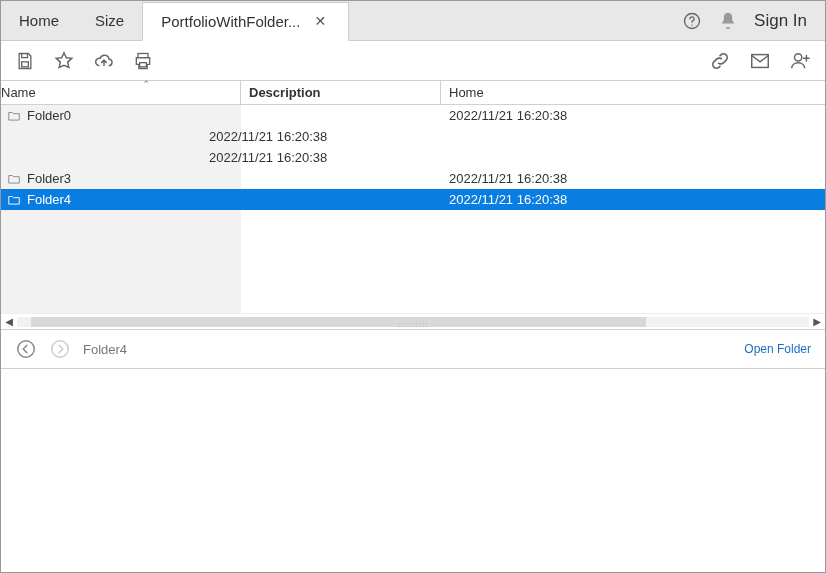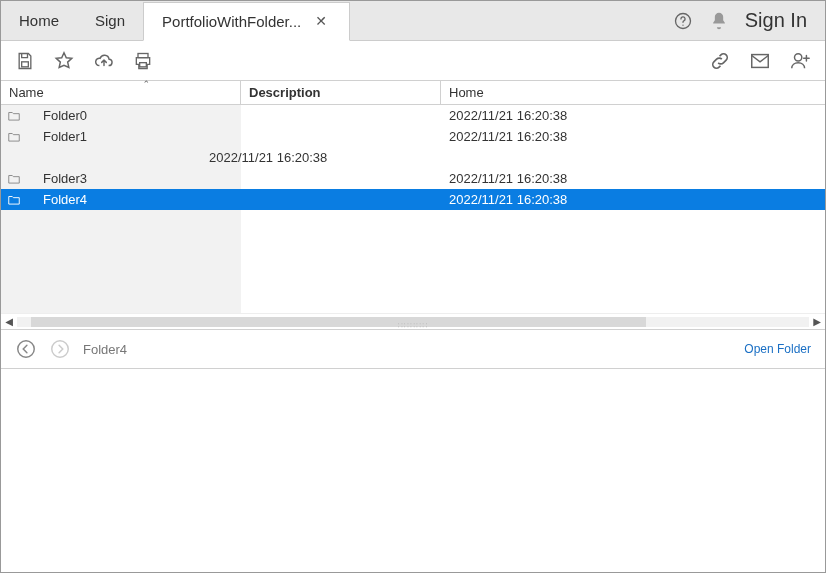--- a/index.html
+++ b/index.html
@@ -13,34 +13,34 @@
 .tab.doc .close { font-size: 14px; color: #555; padding: 0 4px; }
 .tabbar-right { margin-left: auto; display: flex; align-items: center; gap: 16px; padding-right: 18px; }
 .icon-btn { color: #555; cursor: pointer; display: inline-flex; }
 
 
 .toolbar { display: flex; align-items: center; height: 40px; padding: 0 14px; gap: 18px; border-bottom: 1px solid #d0d0d0; background: #fff; }
 .toolbar .spacer { flex: 1; }
 
 
 .cols { display: flex; height: 24px; align-items: center; border-bottom: 1px solid #d0d0d0; font-size: 13px; background: #fff; }
-.col-name { width: 240px; padding-left: 8px; border-right: 1px solid #d0d0d0; display: flex; align-items: center; height: 100%; position: relative; }
+.col-name { width: 240px; border-right: 1px solid #d0d0d0; display: flex; align-items: center; height: 100%; position: relative; }
 .col-name .sort { position: absolute; right: 90px; top: -2px; font-size: 9px; color: #666; }
 .col-desc { width: 200px; padding-left: 8px; border-right: 1px solid #d0d0d0; display: flex; align-items: center; height: 100%; font-weight: bold; }
 .col-mod { width: 225px; padding-left: 8px; border-right: 1px solid #d0d0d0; display: flex; align-items: center; height: 100%; }
 .col-size { flex: 1; padding-left: 8px; display: flex; align-items: center; height: 100%; }
 
 
 .body { display: flex; flex: 0 0 208px; position: relative; background: #fff; }
 .left-pane { width: 240px; background: #f2f2f2; }
 .right-pane { flex: 1; }
 .rows { position: absolute; left: 0; right: 0; top: 0; }
 .row { display: flex; align-items: center; height: 21px; font-size: 13px; }
 .row.selected { background: #0a7de2; color: #fff; }
-.cell-name { width: 240px; padding-left: 6px; display: flex; align-items: center; gap: 22px; }
+.cell-name { width: 240px; padding-left: 6px; display: flex; align-items: center; gap: 6px; }
 .cell-desc { width: 200px; padding-left: 8px; }
 .cell-mod { width: 225px; padding-left: 8px; }
 .cell-size { flex: 1; padding-left: 8px; }
 
 
 .hscroll { display: flex; align-items: center; height: 16px; background: #fff; border-top: 1px solid #eee; }
 .hscroll .arrow { width: 16px; text-align: center; color: #555; font-size: 10px; cursor: pointer; }
 .hscroll-track { flex: 1; height: 10px; background: #f1f1f1; position: relative; }
 .hscroll-thumb { position: absolute; left: 14px; top: 0; bottom: 0; width: 615px; background: #d8d8d8; }
 .hscroll-grip { position: absolute; bottom: -3px; left: 50%; transform: translateX(-50%); color: #bbb; font-size: 8px; letter-spacing: 1px; }
@@ -60,40 +60,40 @@
 </head>
 <body>
 
 <div class="app">
 
   <div class="tabbar">
     <div class="tab">
         <span>Home</span>
       </div>
     <div class="tab">
-        <span>Sign</span>
+        <span>Size</span>
       </div>
     <div class="tab doc">
       <span>PortfolioWithFolder...</span>
       <span class="close">✕</span>
     </div>
     <div class="tabbar-right">
       <span class="icon-btn">
         <svg width="20" height="20" viewBox="0 0 24 24" fill="none" stroke="#666" stroke-width="1.6">
             <circle cx="12" cy="12" r="9"></circle>
             <path d="M9.5 9.5a2.5 2.5 0 1 1 3.5 2.3c-.9.4-1 1-1 1.7" stroke-linecap="round"></path>
             <circle cx="12" cy="17" r="0.8" fill="#666" stroke="none"></circle>
           </svg>
       </span>
       <span class="icon-btn">
         <svg width="20" height="20" viewBox="0 0 24 24" fill="#999">
             <path d="M12 2a5 5 0 0 0-5 5v4l-2 3v1h14v-1l-2-3V7a5 5 0 0 0-5-5zm0 20a2.5 2.5 0 0 0 2.5-2.5h-5A2.5 2.5 0 0 0 12 22z"></path>
           </svg>
       </span>
-      <span class="tab" style="padding:0;font-size:20px;">
+      <span class="tab" style="padding:0;font-size:17px;">
           <span>Sign In</span>
         </span>
     </div>
   </div>
 
   <div class="toolbar">
     <span class="icon-btn">
       <svg width="20" height="20" viewBox="0 0 24 24" fill="none" stroke="#666" stroke-width="1.6">
           <path d="M5 3h11l3 3v15H5z"></path>
           <path d="M8 3v5h7V3"></path>
@@ -164,28 +164,20 @@
                 <path d="M3 6h6l2 2h10v11H3z"></path>
               </svg>
             </span>
             <span>Folder0</span>
           </div>
           <div class="cell-desc"></div>
           <div class="cell-mod">2022/11/21 16:20:38</div>
           <div class="cell-size"></div>
         </div>
         <div class="row">
-          <div class="cell-name">
-            <span style="color:#888;display:inline-flex">
-              <svg width="14" height="14" viewBox="0 0 24 24" fill="none" stroke="currentColor" stroke-width="1.6">
-                <path d="M3 6h6l2 2h10v11H3z"></path>
-              </svg>
-            </span>
-            <span>Folder1</span>
-          </div>
           <div class="cell-desc"></div>
           <div class="cell-mod">2022/11/21 16:20:38</div>
           <div class="cell-size"></div>
         </div>
         <div class="row">
           <div class="cell-desc"></div>
           <div class="cell-mod">2022/11/21 16:20:38</div>
           <div class="cell-size"></div>
         </div>
         <div class="row">

